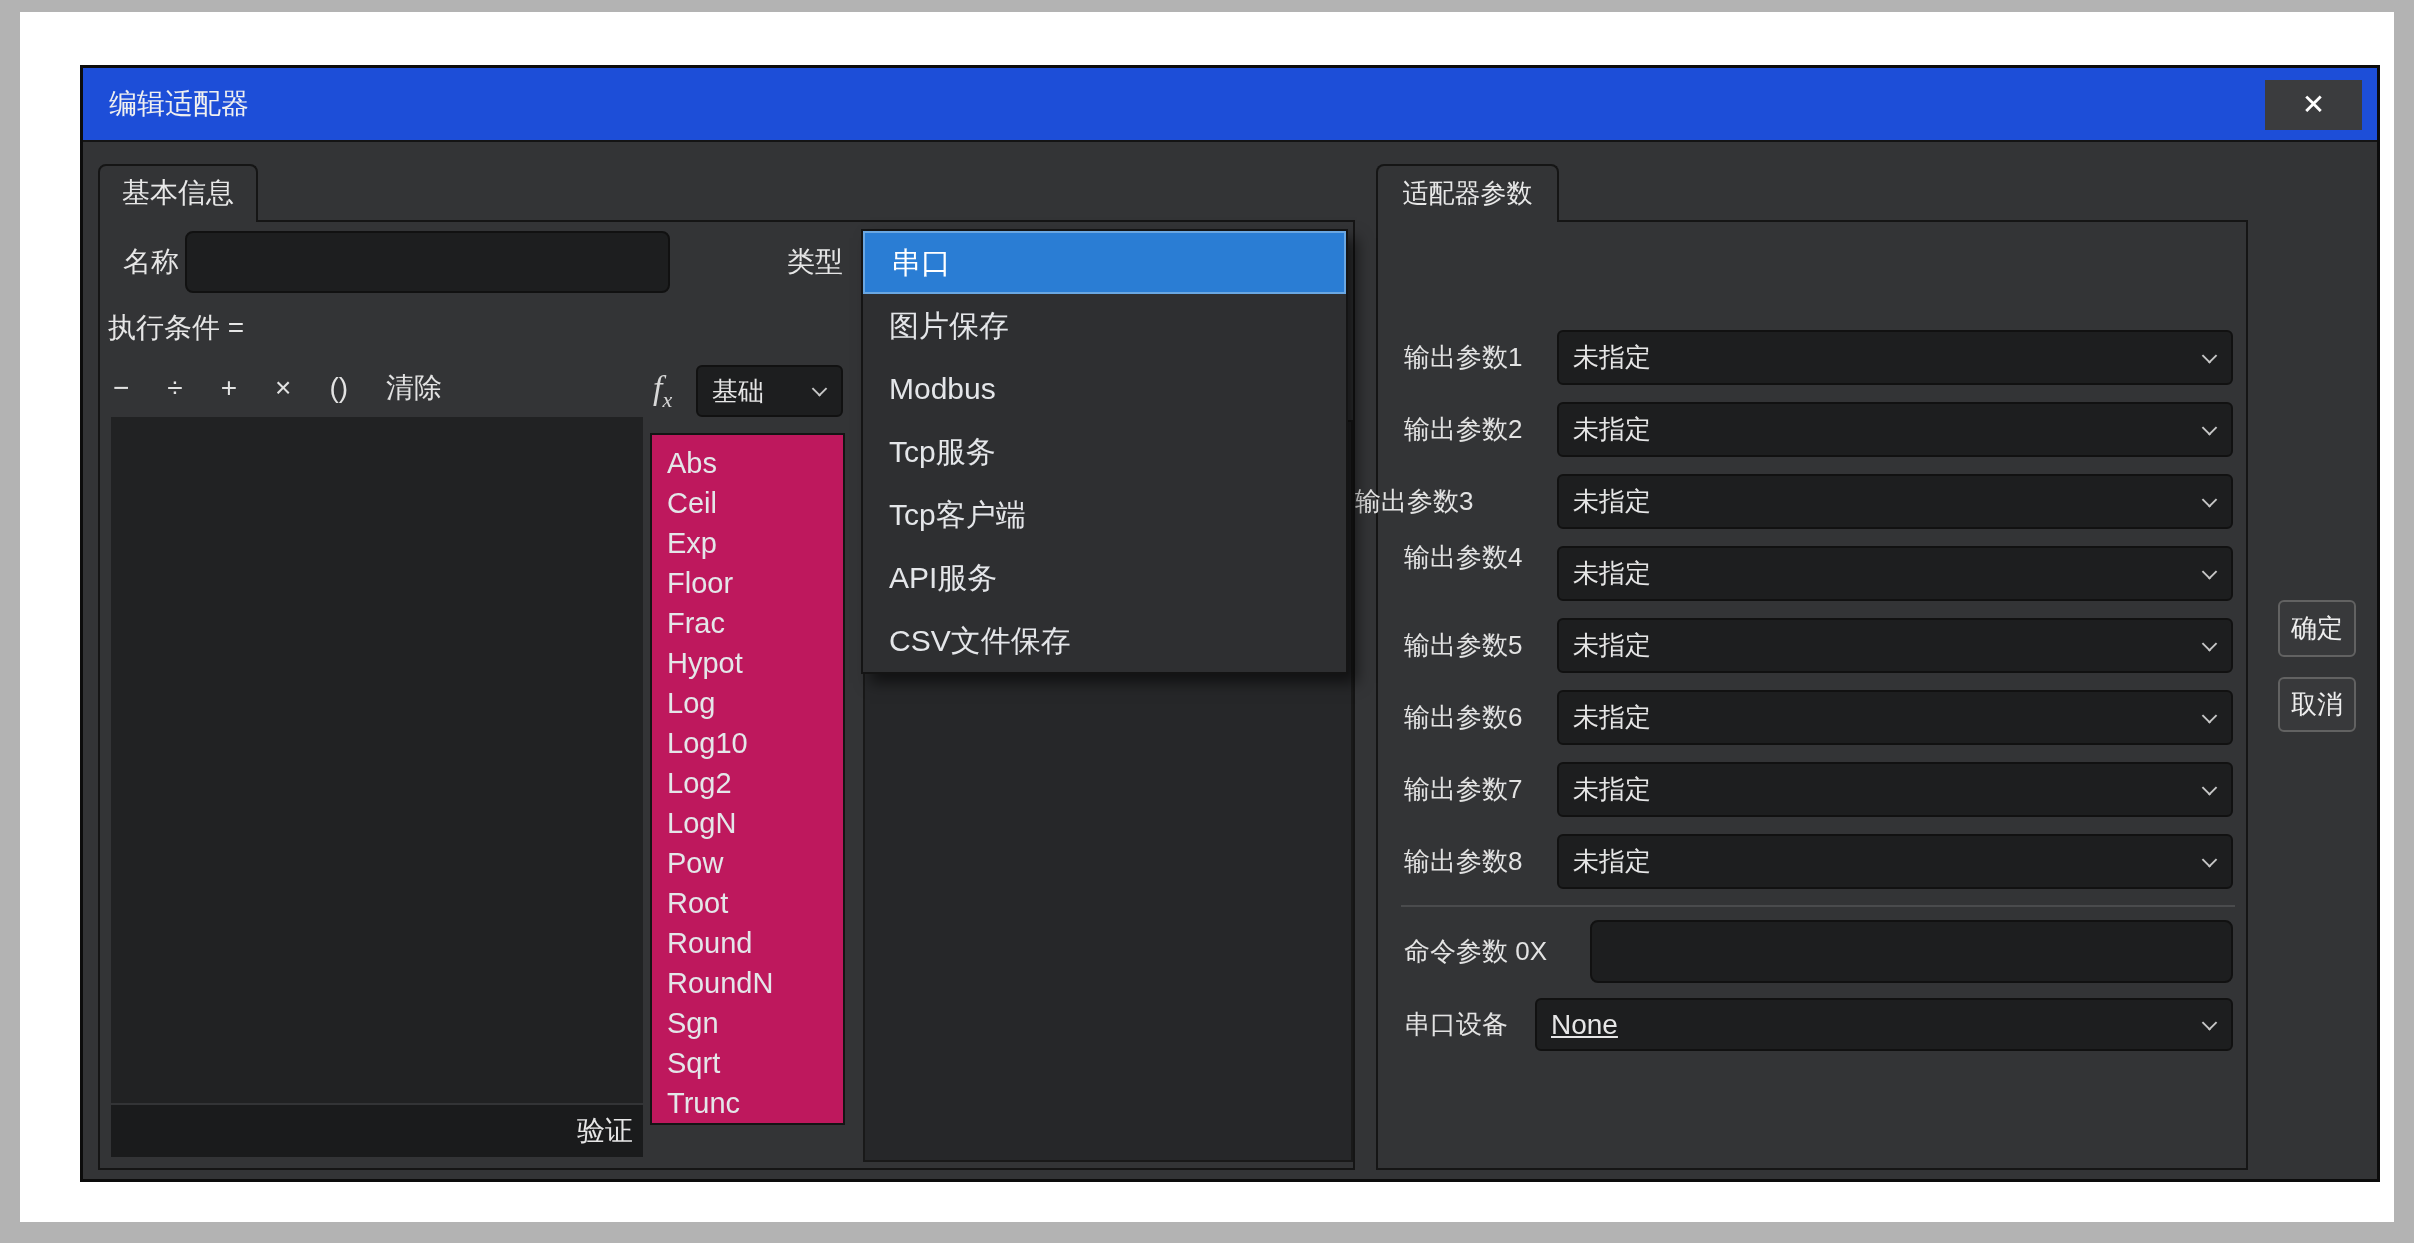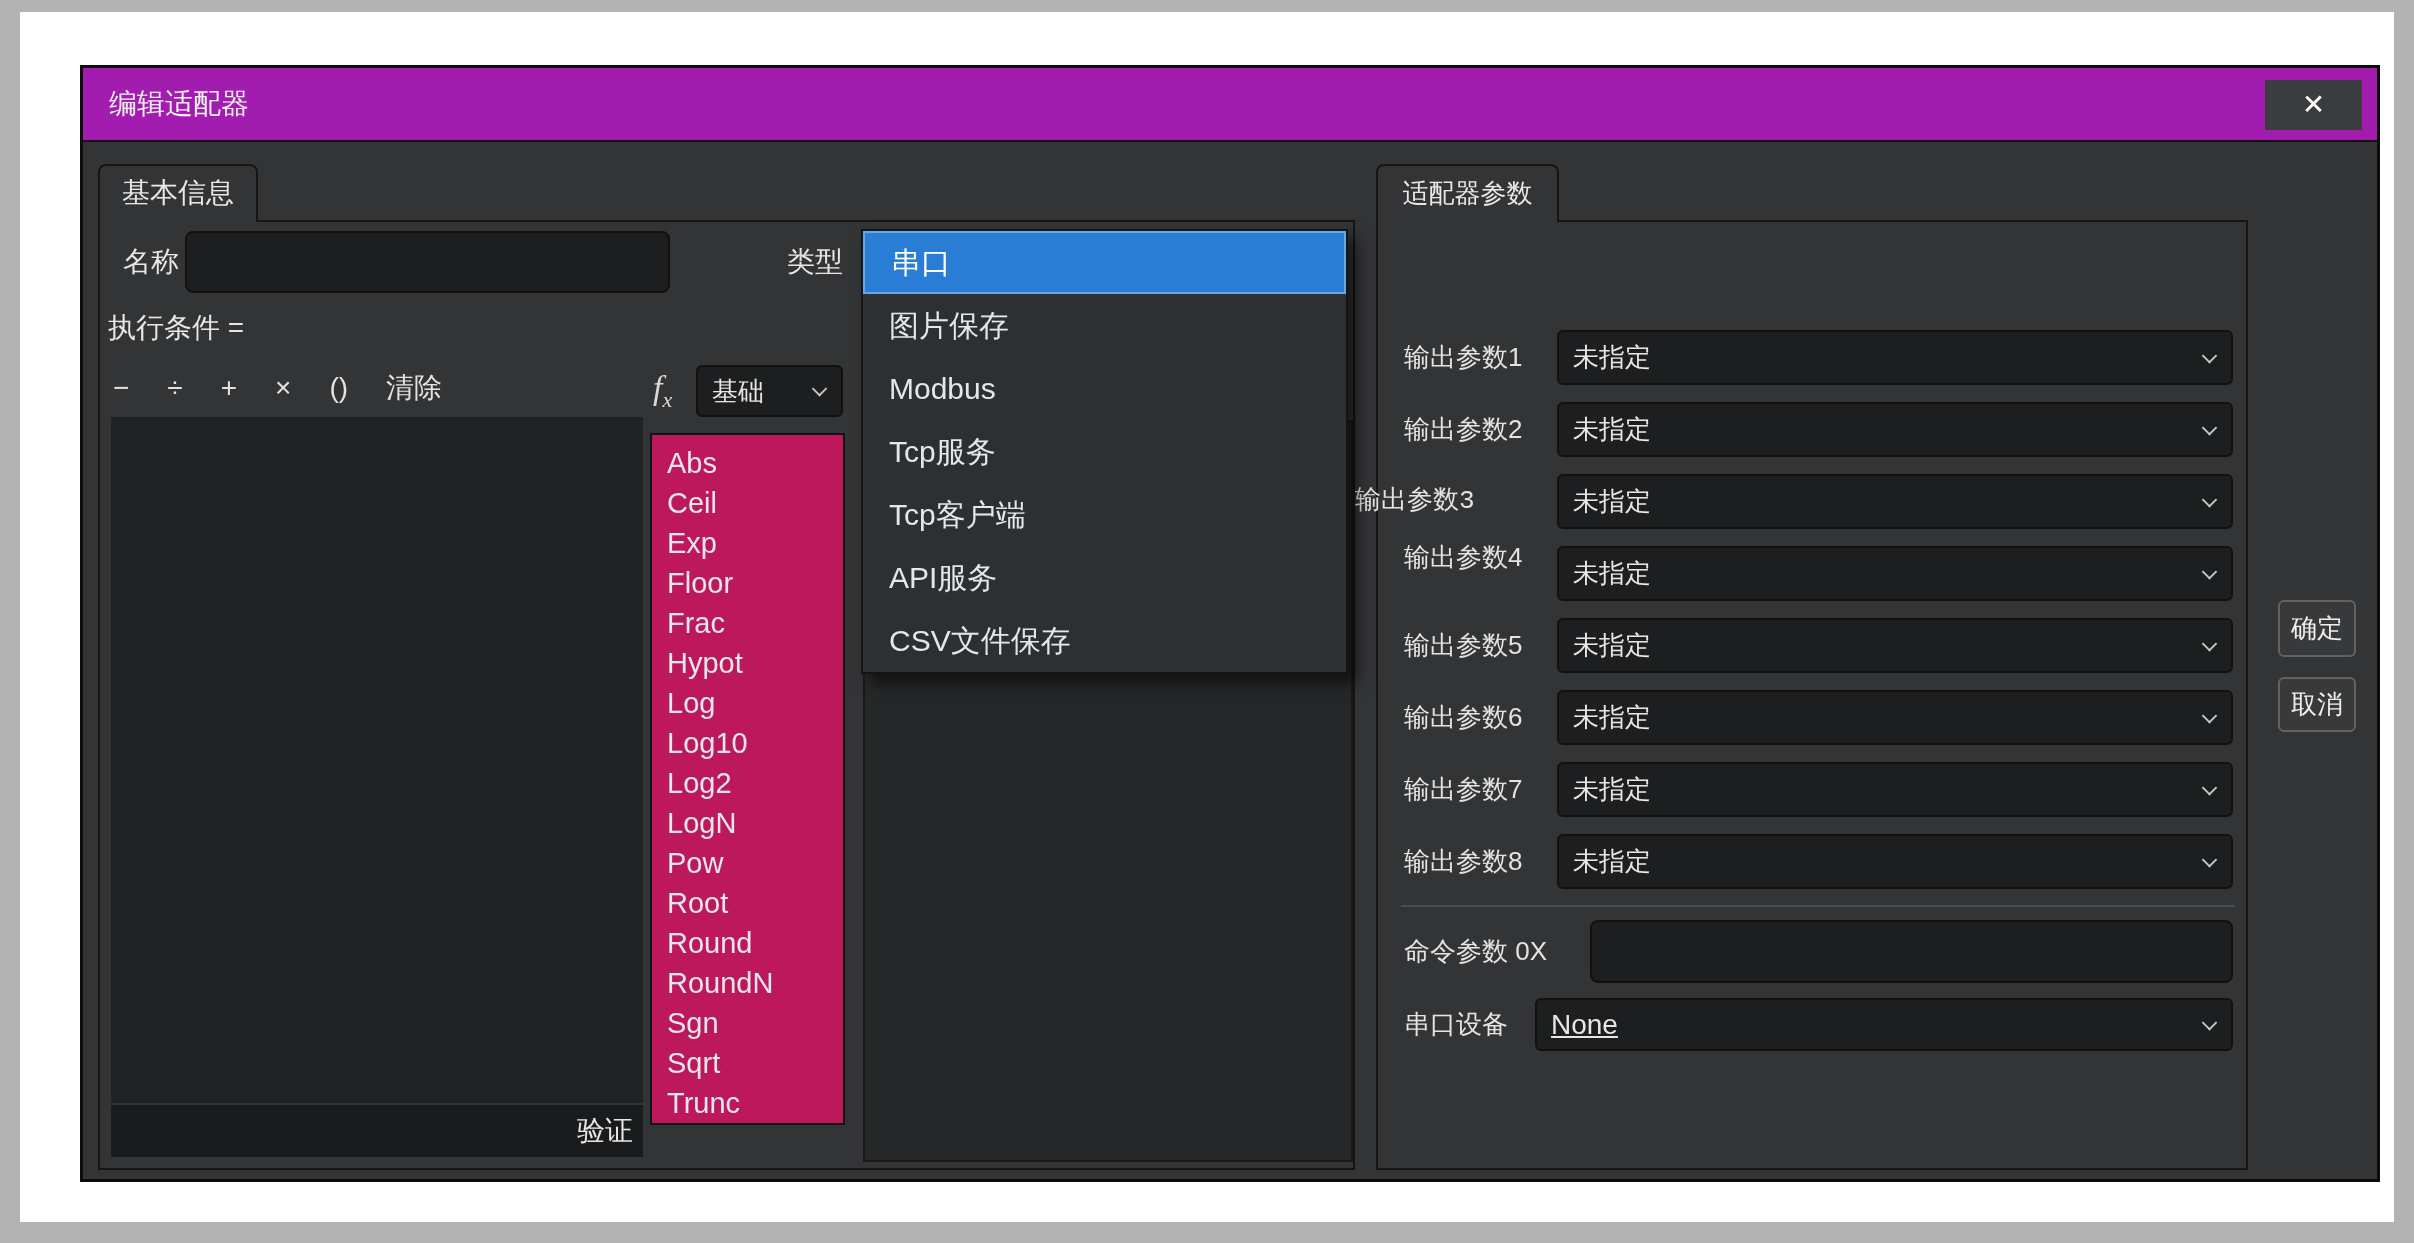--- a/index.html
+++ b/index.html
@@ -1,20 +1,20 @@
 <!DOCTYPE html>
 <html><head>
 <meta charset="utf-8">
 <style>
   html,body{margin:0;padding:0;}
   body{font-family:"Liberation Sans","DejaVu Sans",sans-serif;}
   .stage{position:relative;width:2414px;height:1243px;background:#b3b3b3;overflow:hidden;}
   .white-frame{position:absolute;left:20px;top:12px;width:2374px;height:1210px;background:#ffffff;}
   .dialog{position:absolute;left:60px;top:53px;width:2300px;height:1117px;background:#333436;border:3px solid #0c0c0c;box-sizing:border-box;}
-  .titlebar{position:absolute;left:0;top:0;width:100%;height:74px;background:#a21caf;border-bottom:2px solid #141414;box-sizing:border-box;}
+  .titlebar{position:absolute;left:0;top:0;width:100%;height:74px;background:#1d4ed8;border-bottom:2px solid #141414;box-sizing:border-box;}
   .title-text{position:absolute;left:26px;top:0;height:72px;line-height:72px;color:#f0f0f0;font-size:28px;}
   .close-btn{position:absolute;right:15px;top:12px;width:97px;height:50px;background:#3b3c3e;border:none;color:#ffffff;font-size:28px;line-height:50px;text-align:center;cursor:pointer;padding:0;}
   .tab{position:absolute;height:58px;background:#333436;border:2px solid #151515;border-bottom:none;border-radius:8px 8px 0 0;box-sizing:border-box;color:#e8e8e8;text-align:center;z-index:3;}
   .tab1{left:15px;top:96px;width:160px;font-size:28px;line-height:54px;}
   .tab2{left:1293px;top:96px;width:183px;font-size:26px;line-height:54px;}
   .panelbox{position:absolute;border:2px solid #151515;box-sizing:border-box;background:#333436;}
   .panel-left{left:15px;top:152px;width:1257px;height:950px;}
   .panel-right{left:1293px;top:152px;width:872px;height:950px;}
   .lbl{position:absolute;color:#e6e6e6;font-size:28px;}
   .lbl-r{position:absolute;color:#e3e3e3;font-size:26px;}
@@ -156,21 +156,21 @@
 
           <div class="param-row">
             <div class="lbl-r" style="position: absolute; left: 1321px; width: 150px; height: 55px; line-height: 55px; top: 334px;">输出参数2</div>
             <div class="combo" style="left: 1474px; width: 676px; top: 334px;">
               <span class="val">未指定</span>
               <span class="chev"></span>
             </div>
           </div>
 
           <div class="param-row">
-            <div class="lbl-r" style="position: absolute; left: 1272px; width: 150px; height: 55px; line-height: 55px; top: 406px; font-family: Liberation Mono, monospace;">输出参数3</div>
+            <div class="lbl-r" style="position: absolute; left: 1272px; width: 150px; height: 55px; line-height: 55px; top: 406px;">输出参数3</div>
             <div class="combo" style="left: 1474px; width: 676px; top: 406px;">
               <span class="val">未指定</span>
               <span class="chev"></span>
             </div>
           </div>
 
           <div class="param-row">
             <div class="lbl-r" style="position: absolute; left: 1321px; width: 150px; height: 55px; line-height: 55px; top: 462px;">输出参数4</div>
             <div class="combo" style="left: 1474px; width: 676px; top: 478px;">
               <span class="val">未指定</span>

